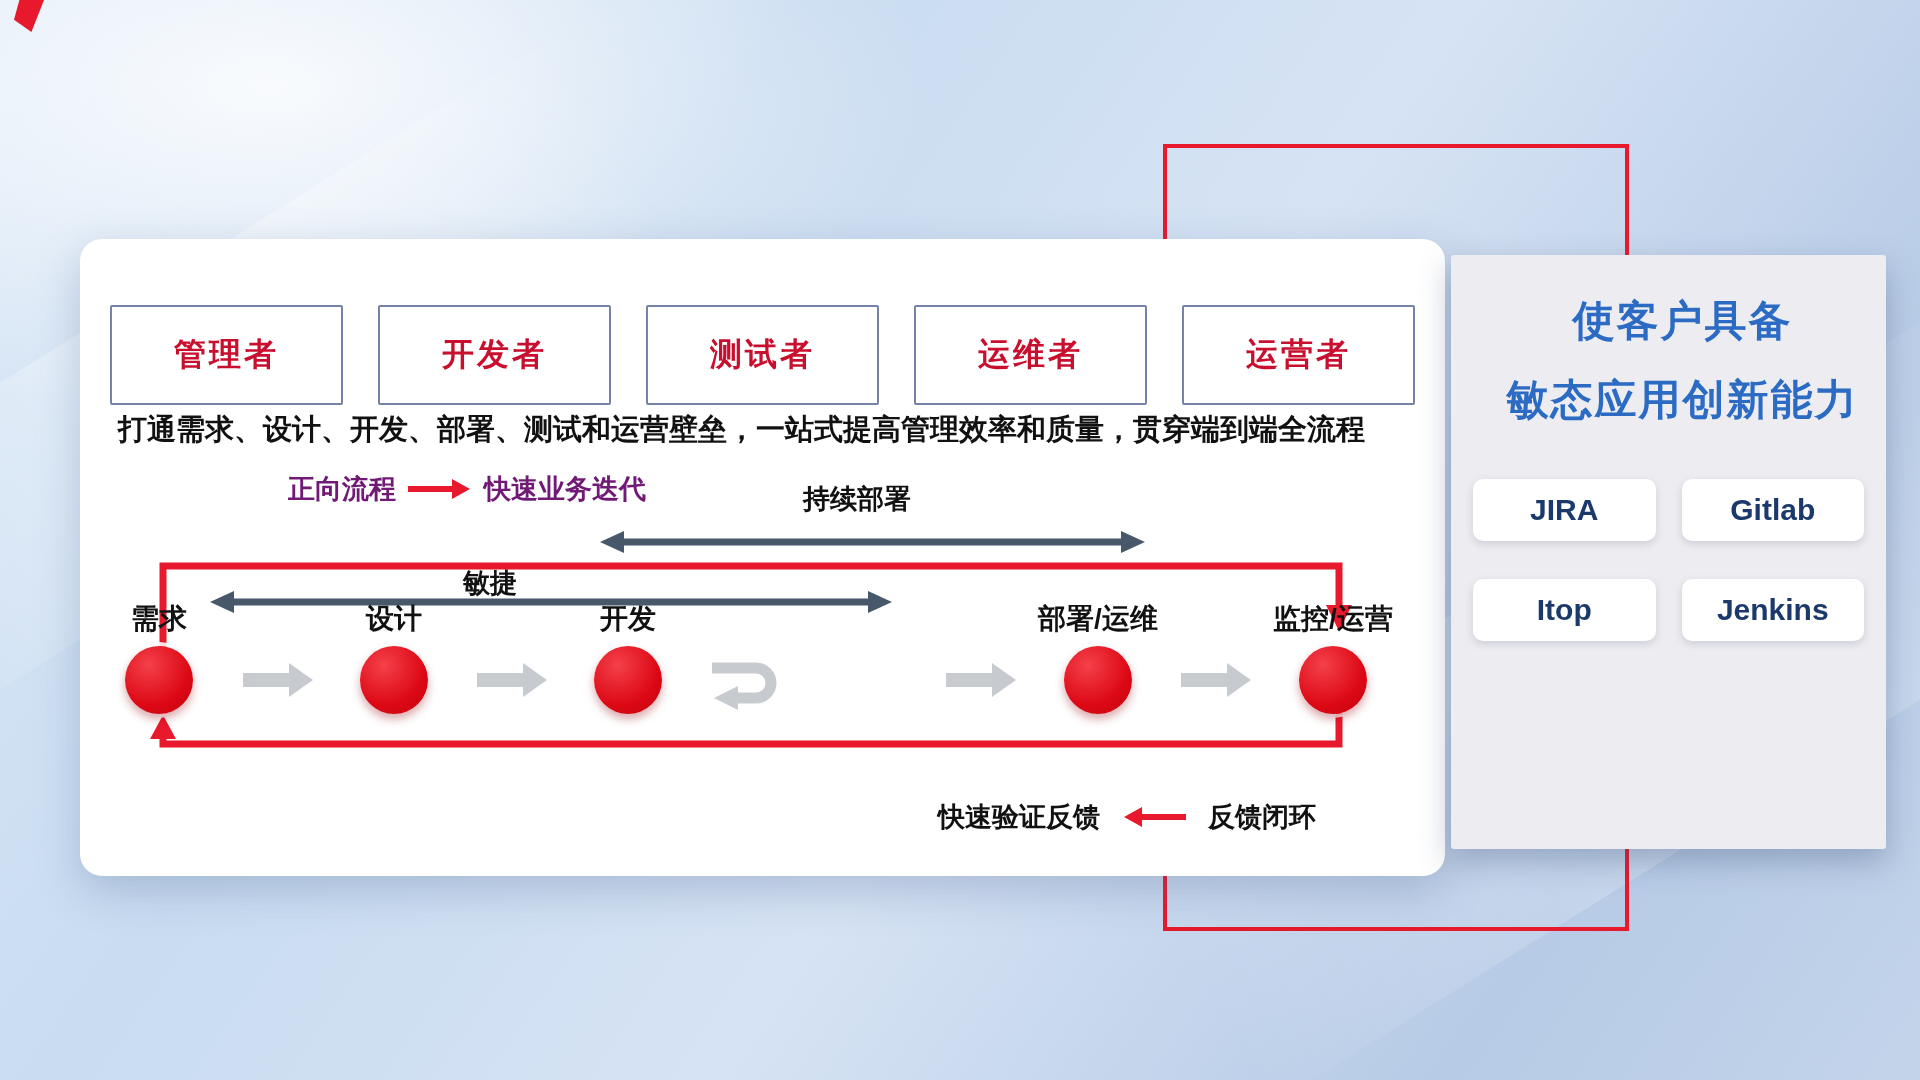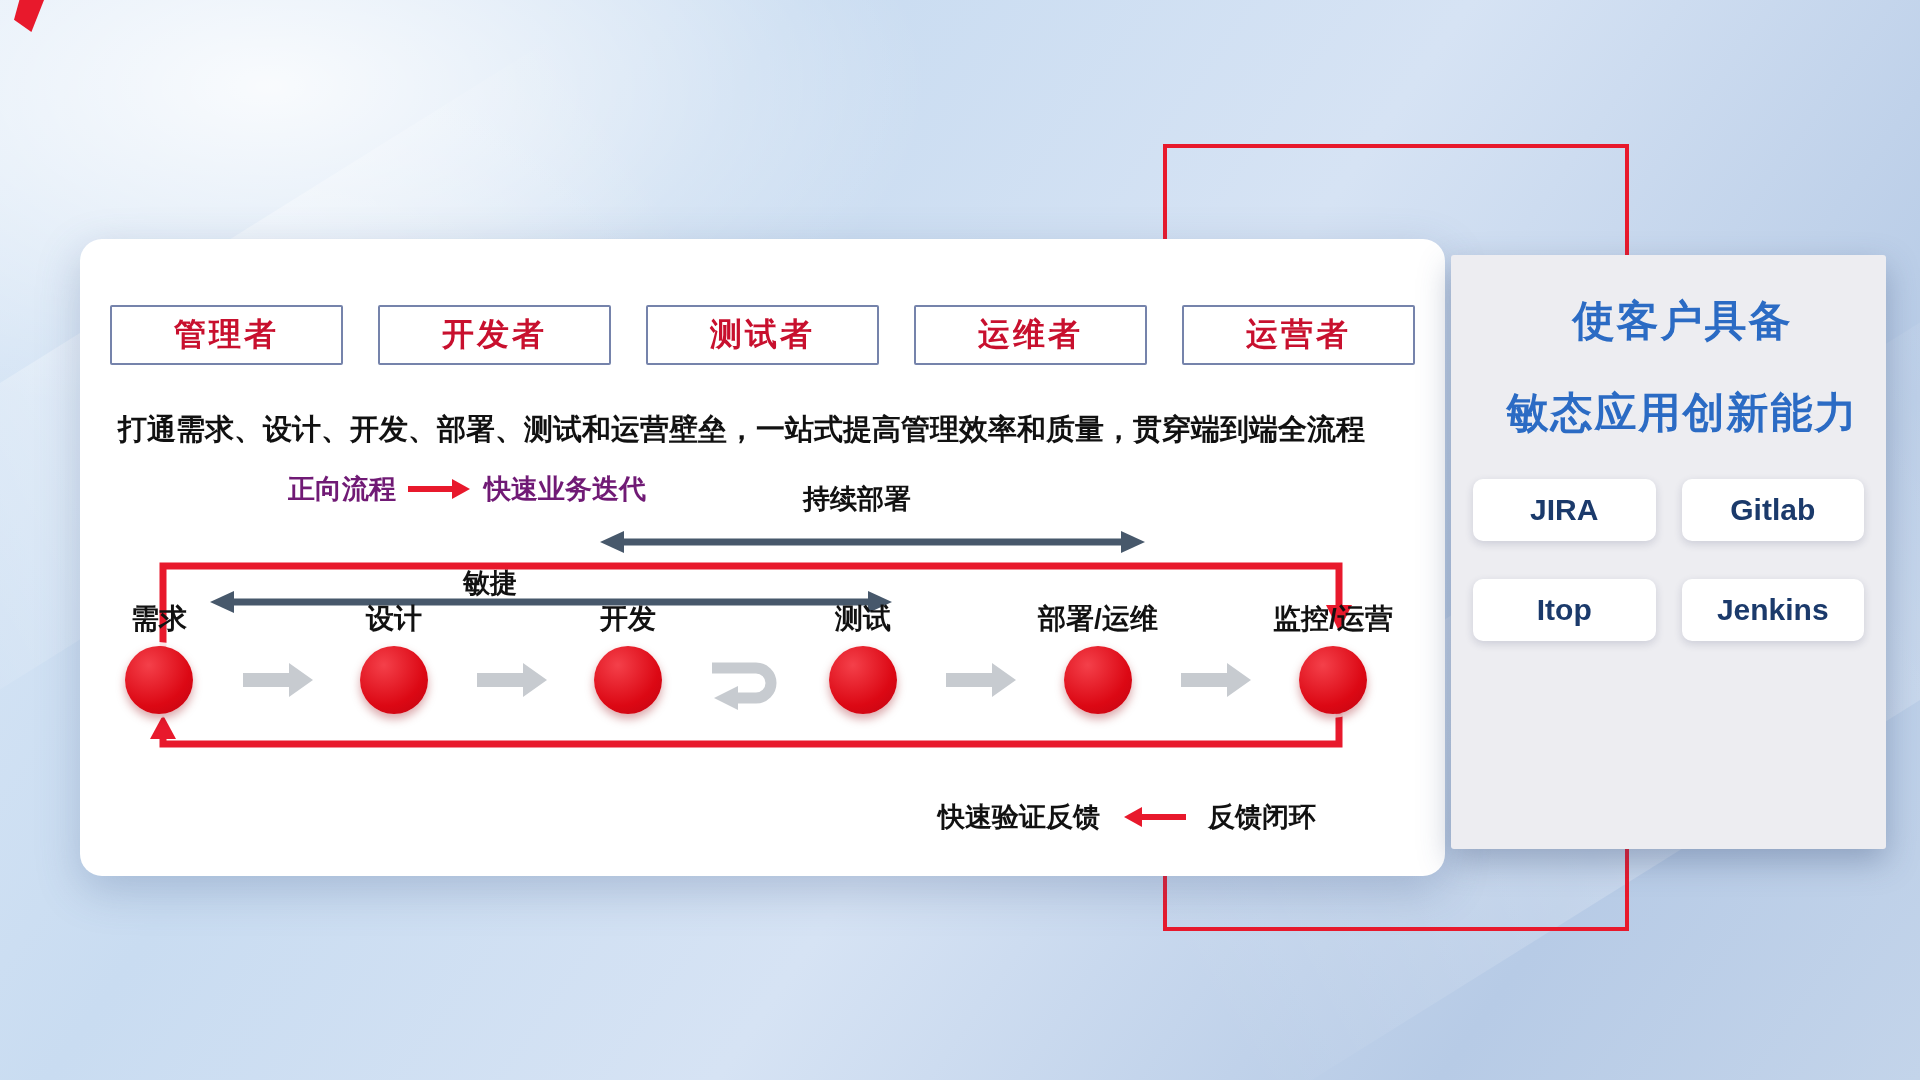--- a/index.html
+++ b/index.html
@@ -20,21 +20,21 @@
     clip-path:polygon(18% 0, 100% 0, 58% 100%, 0 62%); }
 
   .red-frame { position:absolute; left:1163px; top:144px; width:466px; height:787px;
     border:4px solid #e8192c; z-index:1; }
 
   
   .card { position:absolute; left:80px; top:239px; width:1365px; height:637px;
     background:#ffffff; border-radius:22px; box-shadow:0 14px 44px rgba(70,95,140,.28); z-index:2; }
 
   .roles { position:absolute; top:66px; left:30px; right:30px; display:flex; justify-content:space-between; }
-  .role-box { width:233px; height:60px; border:2px solid #7583ab; border-radius:2px;
+  .role-box { width:233px; height:100px; border:2px solid #7583ab; border-radius:2px;
     display:flex; align-items:center; justify-content:center; background:#fff; }
   .role-text { color:#c8102e; font-size:32px; font-weight:bold; letter-spacing:3px; }
 
   .desc { position:absolute; top:172px; left:38px; right:30px; font-size:29px; font-weight:bold; color:#111; line-height:36px; }
 
   .legend-forward { position:absolute; top:232px; left:208px; display:flex; align-items:center; gap:12px;
     font-size:27px; font-weight:bold; color:#701a75; }
 
   .cd-label { position:absolute; top:242px; left:677px; width:200px; text-align:center;
     font-size:27px; font-weight:bold; color:#111; }
@@ -52,21 +52,21 @@
   .step-3 { left:708px; } .step-4 { left:943px; } .step-5 { left:1178px; }
 
   .legend-feedback { position:absolute; top:560px; left:858px; display:flex; align-items:center; gap:22px;
     font-size:27px; font-weight:bold; color:#111; }
 
   
   .panel { position:absolute; left:1451px; top:255px; width:435px; height:594px;
     background:#ededf1; border-radius:3px; box-shadow:0 12px 32px rgba(55,75,115,.35); z-index:3; }
   .panel-title { position:absolute; top:36px; left:0; right:0; text-align:center; color:#2b6bc4;padding-left:28px; }
   .pt1, .pt2 { font-size:42px; font-weight:bold; line-height:60px; letter-spacing:2px; }
-  .pt2 { margin-top:32px; }
+  .pt2 { margin-top:19px; }
   .tools { position:absolute; top:224px; left:22px; right:22px;
     display:grid; grid-template-columns:1fr 1fr; column-gap:26px; row-gap:38px; }
   .tool { height:62px; background:#ffffff; border-radius:10px;
     box-shadow:0 3px 9px rgba(30,40,80,.16);
     display:flex; align-items:center; justify-content:center;
     font-size:30px; font-weight:bold; color:#1b3a6b; }
   .tool-wide { grid-column:1 / -1; }
 </style>
 </head>
 <body>
@@ -156,24 +156,20 @@
       <div class="step-dot"></div>
     </div>
     <div class="step step-1">
       <div class="step-label">设计</div>
       <div class="step-dot"></div>
     </div>
     <div class="step step-2">
       <div class="step-label">开发</div>
       <div class="step-dot"></div>
     </div>
-    <div class="step step-3">
-      <div class="step-label">测试</div>
-      <div class="step-dot"></div>
-    </div>
     <div class="step step-4">
       <div class="step-label">部署/运维</div>
       <div class="step-dot"></div>
     </div>
     <div class="step step-5">
       <div class="step-label">监控/运营</div>
       <div class="step-dot"></div>
     </div>
 
     <div class="legend-feedback">

